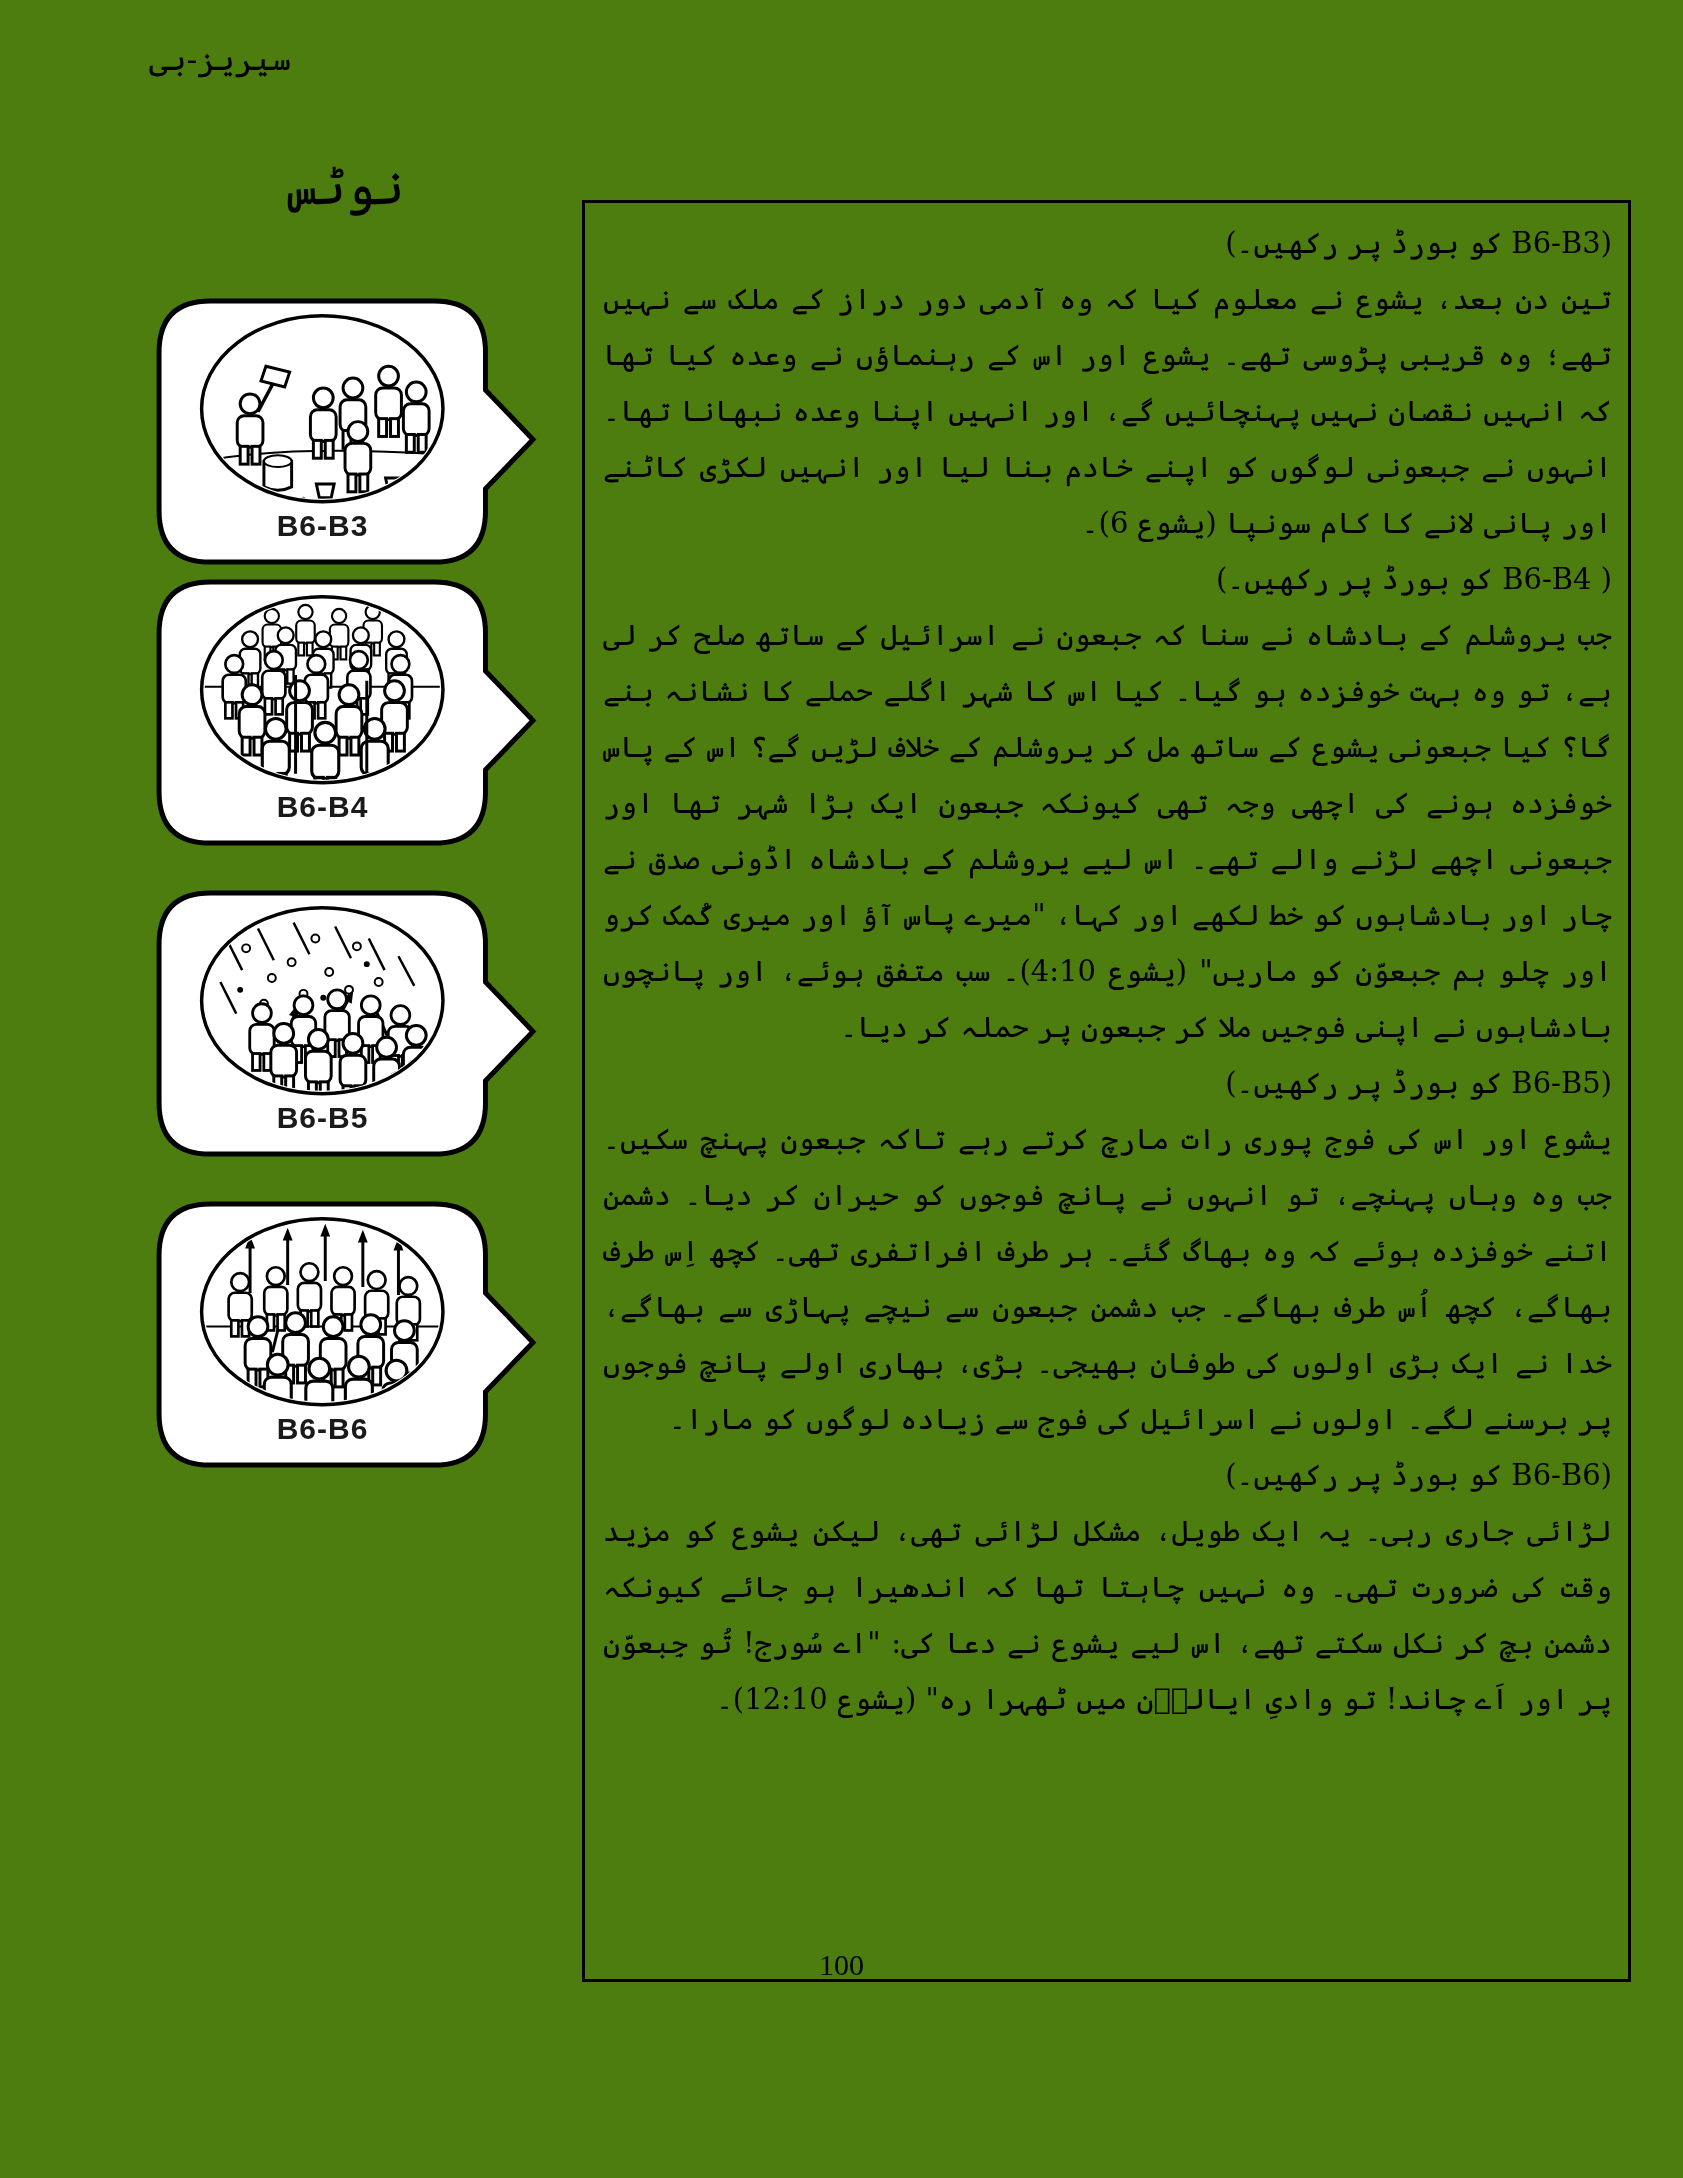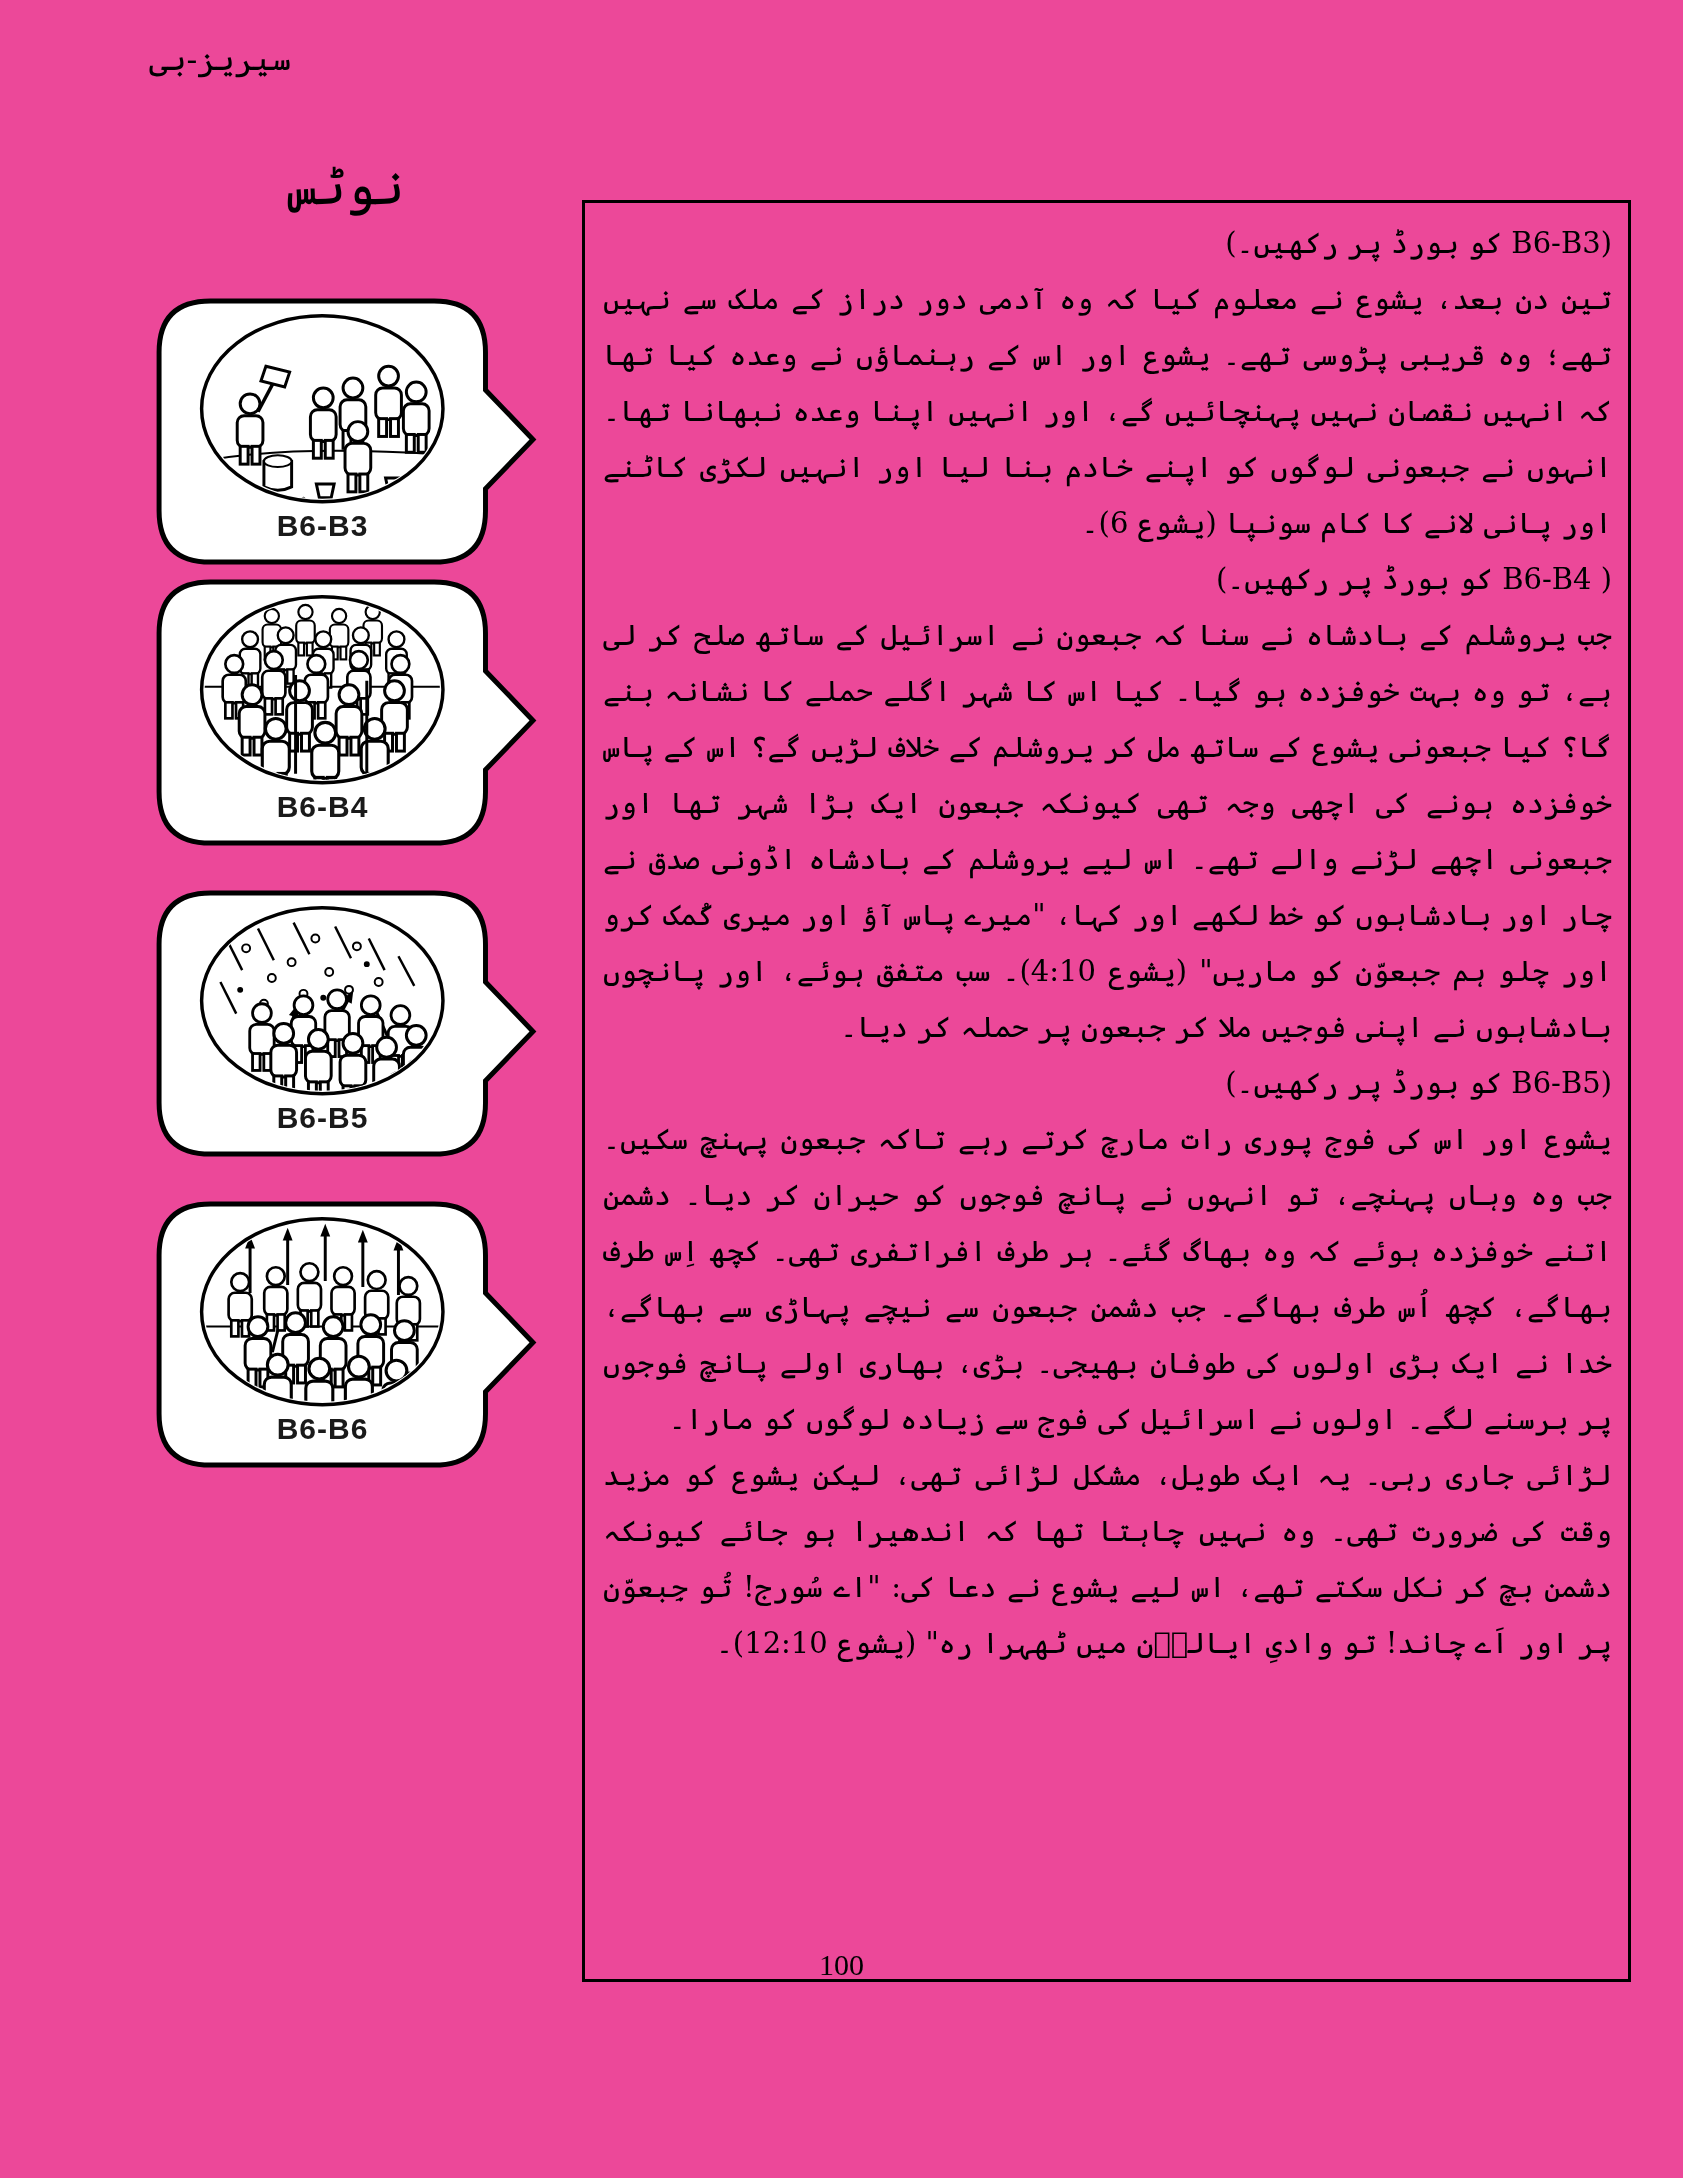--- a/index.html
+++ b/index.html
@@ -1,17 +1,17 @@
 <!DOCTYPE html>
 <html lang="ur"><head>
 <meta charset="utf-8">
 <style>
   html,body{margin:0;padding:0;background:#ffffff;}
   #page{
-    position:relative;width:1683px;height:2178px;background:#ec4899;
+    position:relative;width:1683px;height:2178px;background:#4d7c0f;
     font-family:"DejaVu Sans",sans-serif;color:#000;overflow:hidden;
   }
   
   .series-label{
     position:absolute;left:149px;top:40px;width:257px;
     font-size:32px;direction:rtl;text-align:left;
     font-family:"DejaVu Serif",serif;
   }
   
   .notes-heading{
@@ -243,20 +243,21 @@
   </div>
 
   <div class="lesson-panel">
     <div class="lesson-text">
       <p class="direction">(B6-B3 کو بورڈ پر رکھیں۔)</p>
       <p class="body">تین دن بعد، یشوع نے معلوم کیا کہ وہ آدمی دور دراز کے ملک سے نہیں تھے؛ وہ قریبی پڑوسی تھے۔ یشوع اور اس کے رہنماؤں نے وعدہ کیا تھا کہ انہیں نقصان نہیں پہنچائیں گے، اور انہیں اپنا وعدہ نبھانا تھا۔ انہوں نے جبعونی لوگوں کو اپنے خادم بنا لیا اور انہیں لکڑی کاٹنے اور پانی لانے کا کام سونپا (یشوع 6)۔</p>
       <p class="direction">( B6-B4 کو بورڈ پر رکھیں۔)</p>
       <p class="body">جب یروشلم کے بادشاہ نے سنا کہ جبعون نے اسرائیل کے ساتھ صلح کر لی ہے، تو وہ بہت خوفزدہ ہو گیا۔ کیا اس کا شہر اگلے حملے کا نشانہ بنے گا؟ کیا جبعونی یشوع کے ساتھ مل کر یروشلم کے خلاف لڑیں گے؟ اس کے پاس خوفزدہ ہونے کی اچھی وجہ تھی کیونکہ جبعون ایک بڑا شہر تھا اور جبعونی اچھے لڑنے والے تھے۔ اس لیے یروشلم کے بادشاہ اڈونی صدق نے چار اور بادشاہوں کو خط لکھے اور کہا، "میرے پاس آؤ اور میری کُمک کرو اور چلو ہم جبعوّن کو ماریں" (یشوع 4:10)۔ سب متفق ہوئے، اور پانچوں بادشاہوں نے اپنی فوجیں ملا کر جبعون پر حملہ کر دیا۔</p>
       <p class="direction">(B6-B5 کو بورڈ پر رکھیں۔)</p>
       <p class="body">یشوع اور اس کی فوج پوری رات مارچ کرتے رہے تاکہ جبعون پہنچ سکیں۔ جب وہ وہاں پہنچے، تو انہوں نے پانچ فوجوں کو حیران کر دیا۔ دشمن اتنے خوفزدہ ہوئے کہ وہ بھاگ گئے۔ ہر طرف افراتفری تھی۔ کچھ اِس طرف بھاگے، کچھ اُس طرف بھاگے۔ جب دشمن جبعون سے نیچے پہاڑی سے بھاگے، خدا نے ایک بڑی اولوں کی طوفان بھیجی۔ بڑی، بھاری اولے پانچ فوجوں پر برسنے لگے۔ اولوں نے اسرائیل کی فوج سے زیادہ لوگوں کو مارا۔</p>
+      <p class="direction">(B6-B6 کو بورڈ پر رکھیں۔)</p>
       <p class="body">لڑائی جاری رہی۔ یہ ایک طویل، مشکل لڑائی تھی، لیکن یشوع کو مزید وقت کی ضرورت تھی۔ وہ نہیں چاہتا تھا کہ اندھیرا ہو جائے کیونکہ دشمن بچ کر نکل سکتے تھے، اس لیے یشوع نے دعا کی: "اے سُورج! تُو جِبعوّن پر اور اَے چاند! تو وادیِ ایالوؔن میں ٹھہرا رہ" (یشوع 12:10)۔</p>
     </div>
   </div>
 
   <div class="page-number">100</div>
 
 </div>
 
 
 </body></html>

